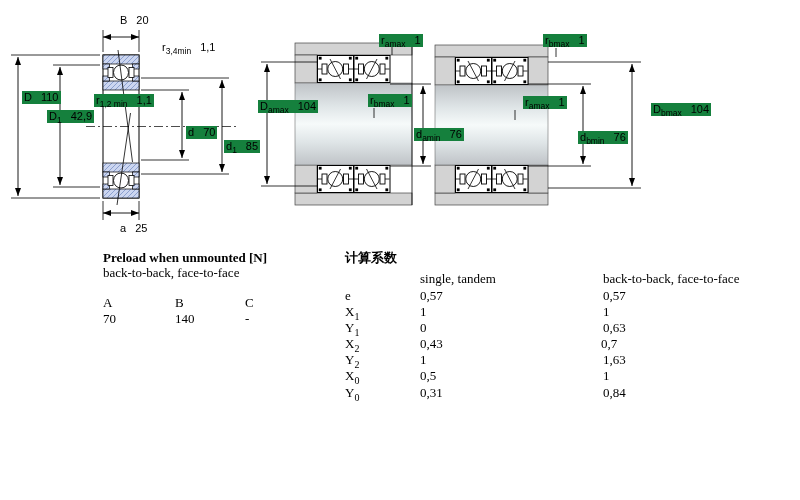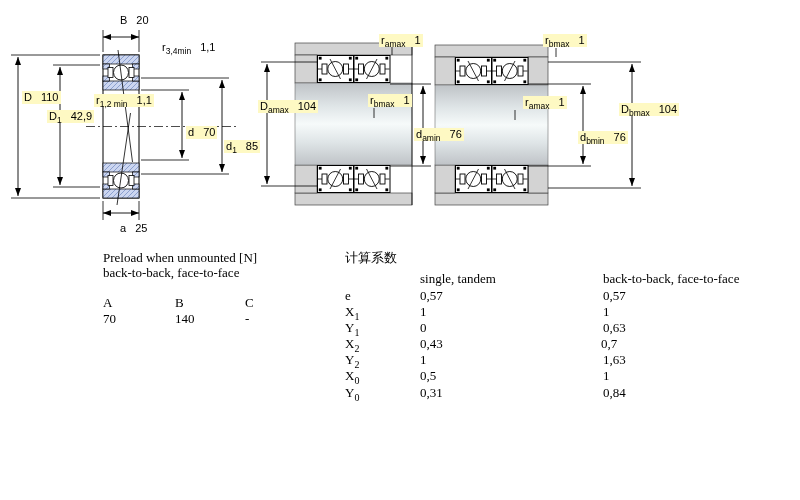--- a/index.html
+++ b/index.html
@@ -3,24 +3,24 @@
 <meta charset="utf-8">
 <style>
   html,body{margin:0;padding:0;background:#fff;}
   .canvas{position:relative;width:800px;height:500px;background:#fff;overflow:hidden;
           font-family:"Liberation Sans",sans-serif;}
   svg{position:absolute;left:0;top:0;}
   
   .lbl{position:absolute;font:11px "Liberation Sans",sans-serif;color:#000;white-space:nowrap;line-height:13px;margin-left:16px;}
   .lbl sub{font-size:8.5px;line-height:0;}
   .lbl .v{margin-left:9px;}
-  .bg{background:#fef9c3;padding:0 2px;}
+  .bg{background:#15803d;padding:0 2px;}
   
   .ser{position:absolute;font-family:"Liberation Serif",serif;font-size:13px;color:#000;white-space:nowrap;line-height:15px;}
-  .bold{font-weight:normal;}
+  .bold{font-weight:bold;}
   .ser sub{font-size:10px;line-height:0;}
   .cell{position:absolute;top:0;}
 </style>
 </head>
 <body>
 
 <div class="canvas">
 
   <svg width="800" height="245" viewBox="0 0 800 245">
     <defs>
@@ -195,21 +195,21 @@
     <span>r</span><sub>bmax</sub><span class="v">1</span></div>
   <div class="lbl bg" style="left:398px;top:128px">
     <span>d</span><sub>amin</sub><span class="v">76</span></div>
 
   <div class="lbl bg" style="left:527px;top:34px">
     <span>r</span><sub>bmax</sub><span class="v">1</span></div>
   <div class="lbl bg" style="left:507px;top:96px">
     <span>r</span><sub>amax</sub><span class="v">1</span></div>
   <div class="lbl bg" style="left:562px;top:131px">
     <span>d</span><sub>bmin</sub><span class="v">76</span></div>
-  <div class="lbl bg" style="left:603px;top:103px">
+  <div class="lbl bg" style="left:635px;top:103px">
     <span>D</span><sub>bmax</sub><span class="v">104</span></div>
 
   <div class="ser bold" style="left:103px;top:250px">Preload when unmounted [N]</div>
   <div class="ser" style="left:103px;top:265px">back-to-back, face-to-face</div>
   <div class="ser" style="left:103px;top:295px;width:200px">
     <span class="cell" style="left:0">A</span>
     <span class="cell" style="left:72px">B</span>
     <span class="cell" style="left:142px">C</span>
   </div>
   <div class="ser" style="left:103px;top:311px;width:200px">

